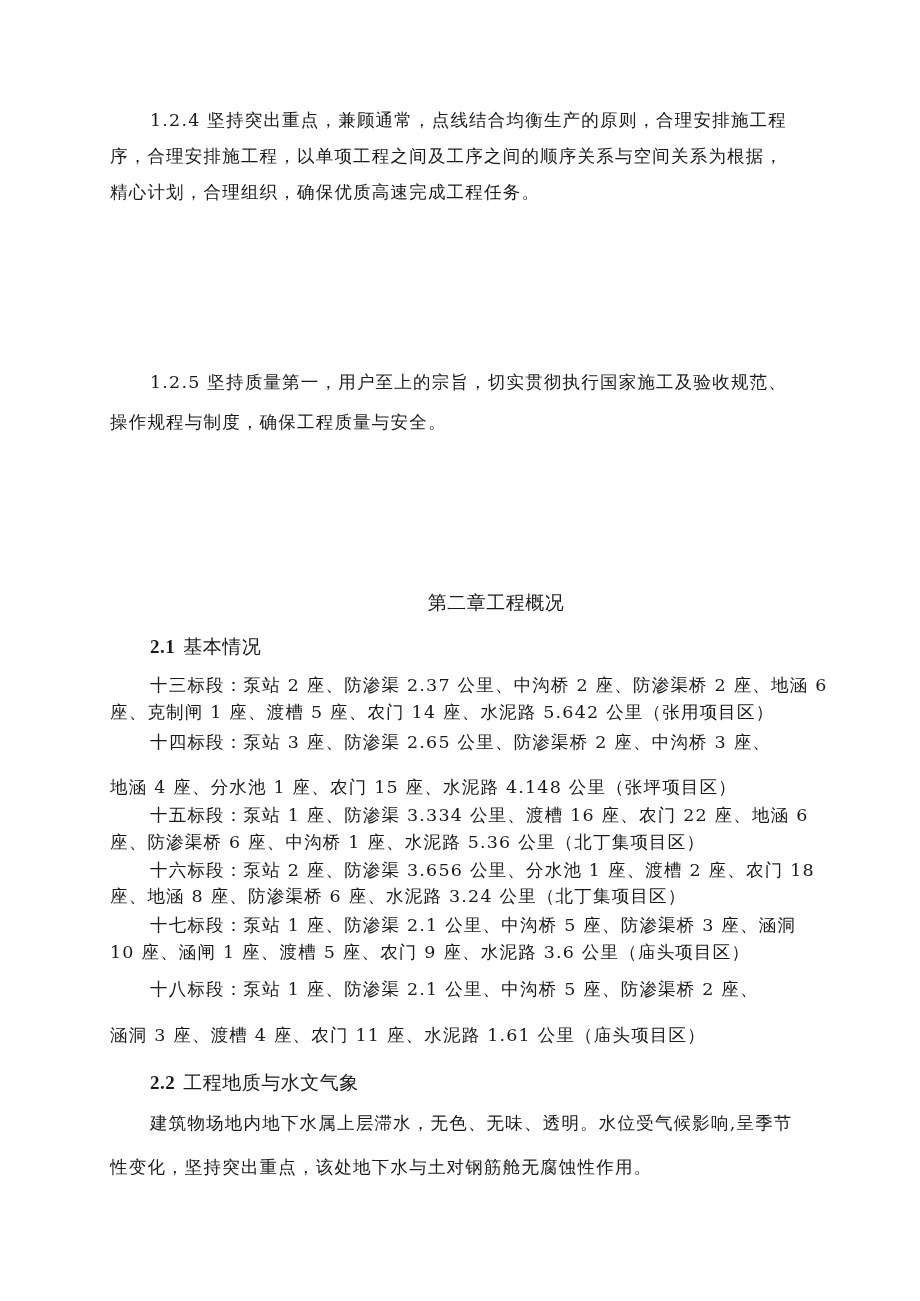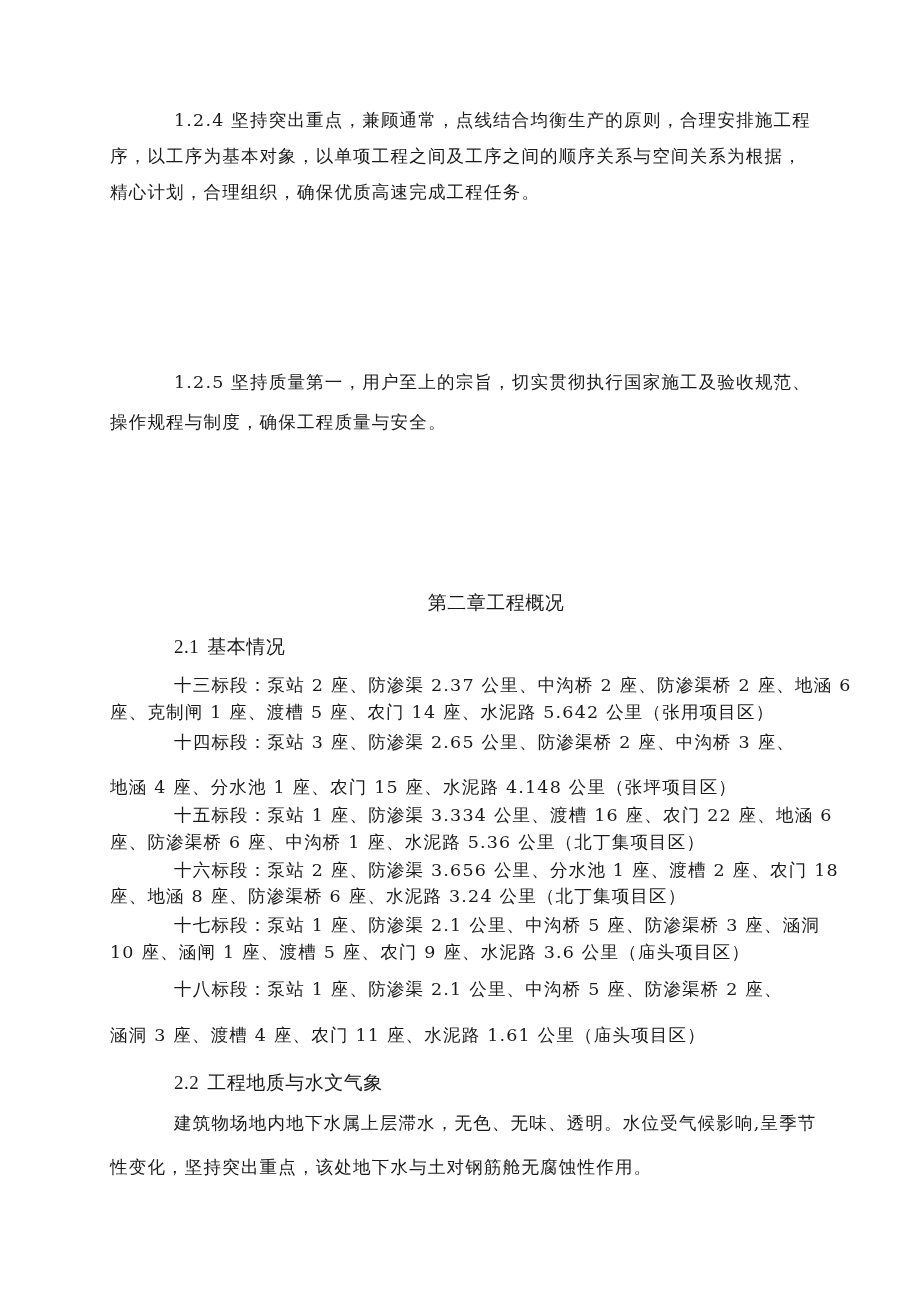--- a/index.html
+++ b/index.html
@@ -1,30 +1,30 @@
 <!DOCTYPE html>
 <html><head>
 <meta charset="utf-8">
 <style>
   html, body { margin: 0; padding: 0; background: #ffffff; }
   body { width: 920px; height: 1301px; position: relative; overflow: hidden;
          font-family: "DejaVu Serif", "Liberation Serif", serif; color: #1a1a1a; }
   .line { position: absolute; left: 110px; white-space: nowrap; font-size: 17.5px; letter-spacing: 1.2px; }
-  .indent { left: 150px; margin-left: 24px; }
+  .indent { left: 150px; }
   .center { left: 0; width: 920px; text-align: center; }
   .heading2 { font-size: 19px; letter-spacing: 0.5px; }
-  .heading2 .num { font-family: "Liberation Serif", serif; font-weight: normal; margin-right: 8px; }
+  .heading2 .num { font-family: "Liberation Serif", serif; font-weight: bold; margin-right: 8px; }
 </style>
 </head>
 <body>
 
 <div>
 
   <div class="line indent" style="top:108px">1.2.4 坚持突出重点，兼顾通常，点线结合均衡生产的原则，合理安排施工程</div>
-  <div class="line" style="top:144px">序，以工序为基本对象，以单项工程之间及工序之间的顺序关系与空间关系为根据，</div>
+  <div class="line" style="top:144px">序，合理安排施工程，以单项工程之间及工序之间的顺序关系与空间关系为根据，</div>
   <div class="line" style="top:180px">精心计划，合理组织，确保优质高速完成工程任务。</div>
 
   <div class="line indent" style="top:370px">1.2.5 坚持质量第一，用户至上的宗旨，切实贯彻执行国家施工及验收规范、</div>
   <div class="line" style="top:410px">操作规程与制度，确保工程质量与安全。</div>
 
   <div class="line center" style="top:590px; font-size:19px; letter-spacing:0.5px;padding-left:36px;">第二章工程概况</div>
 
   <div class="line indent heading2" style="top:634px">
     <span class="num">2.1</span><span>基本情况</span>
   </div>

